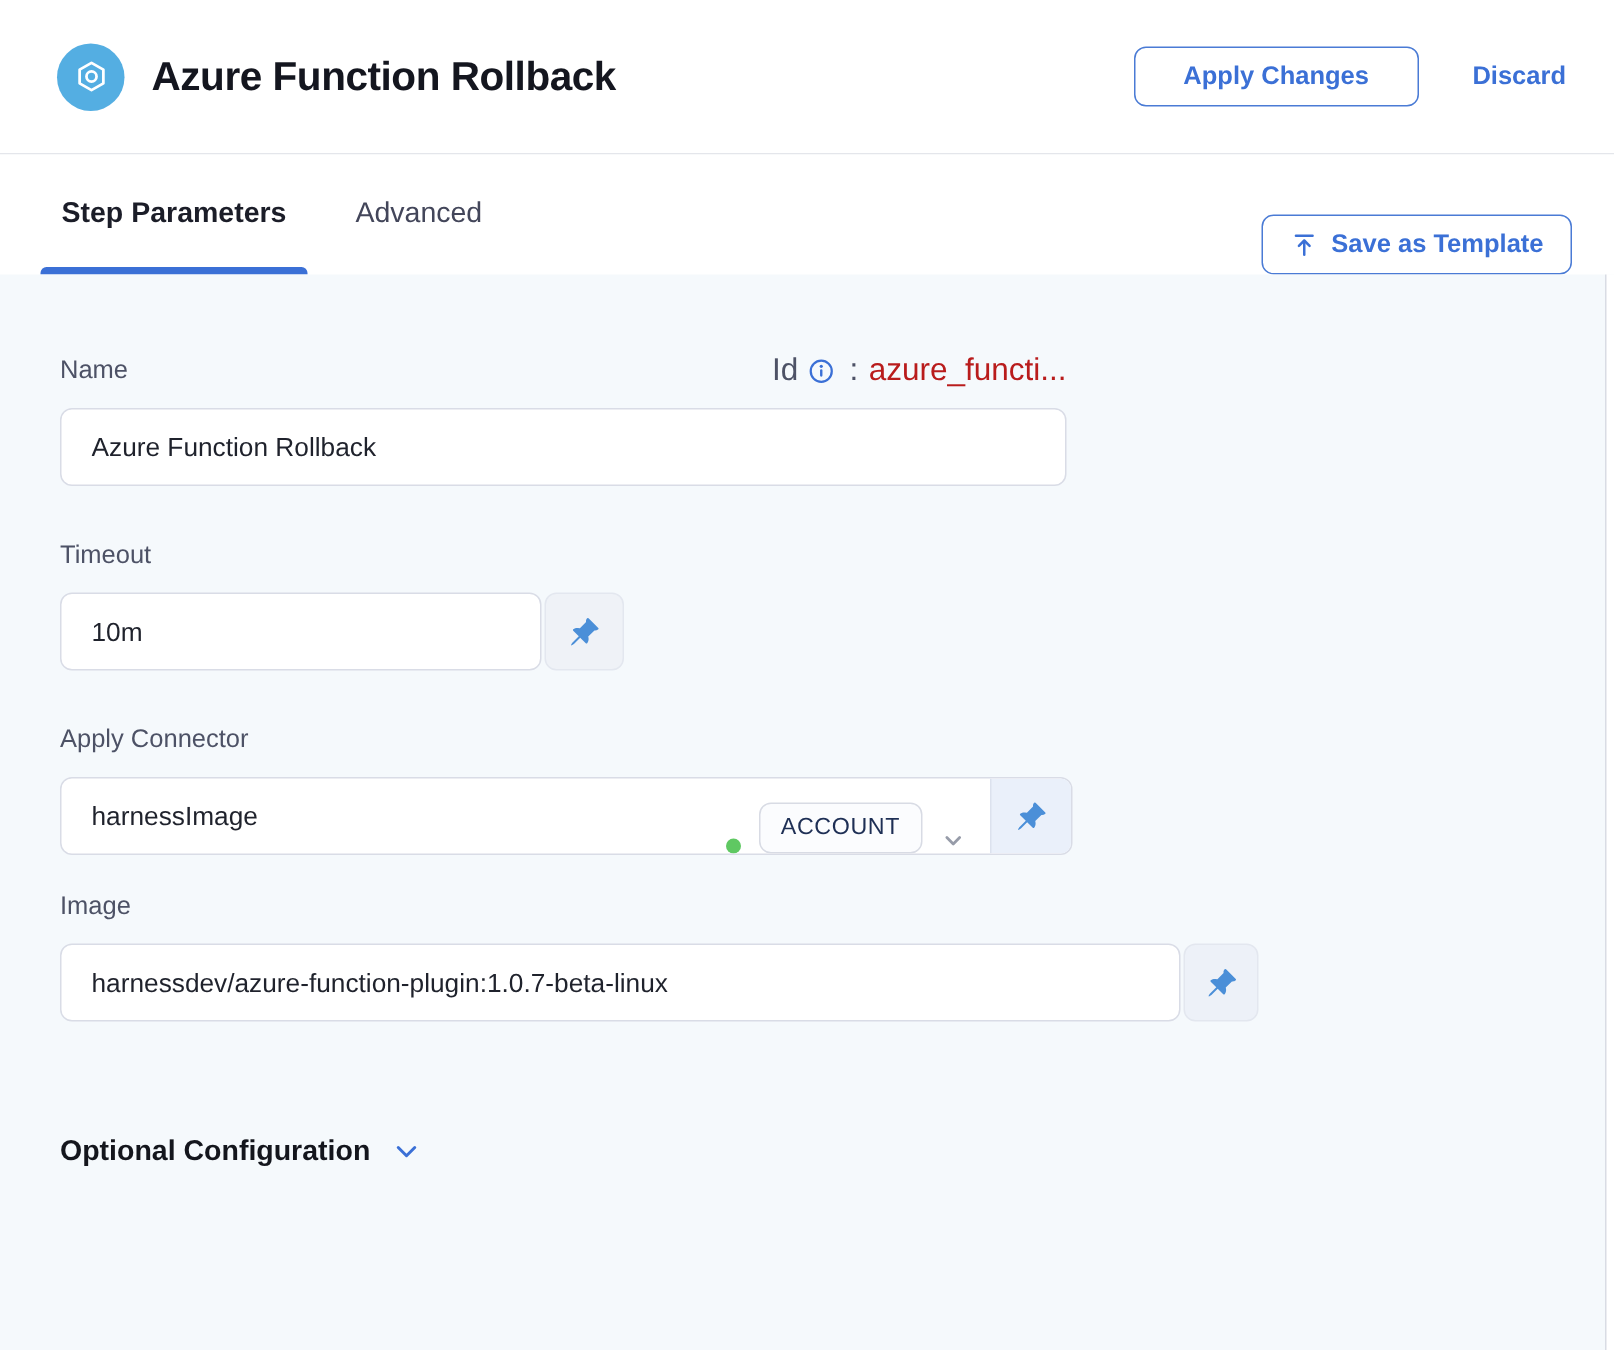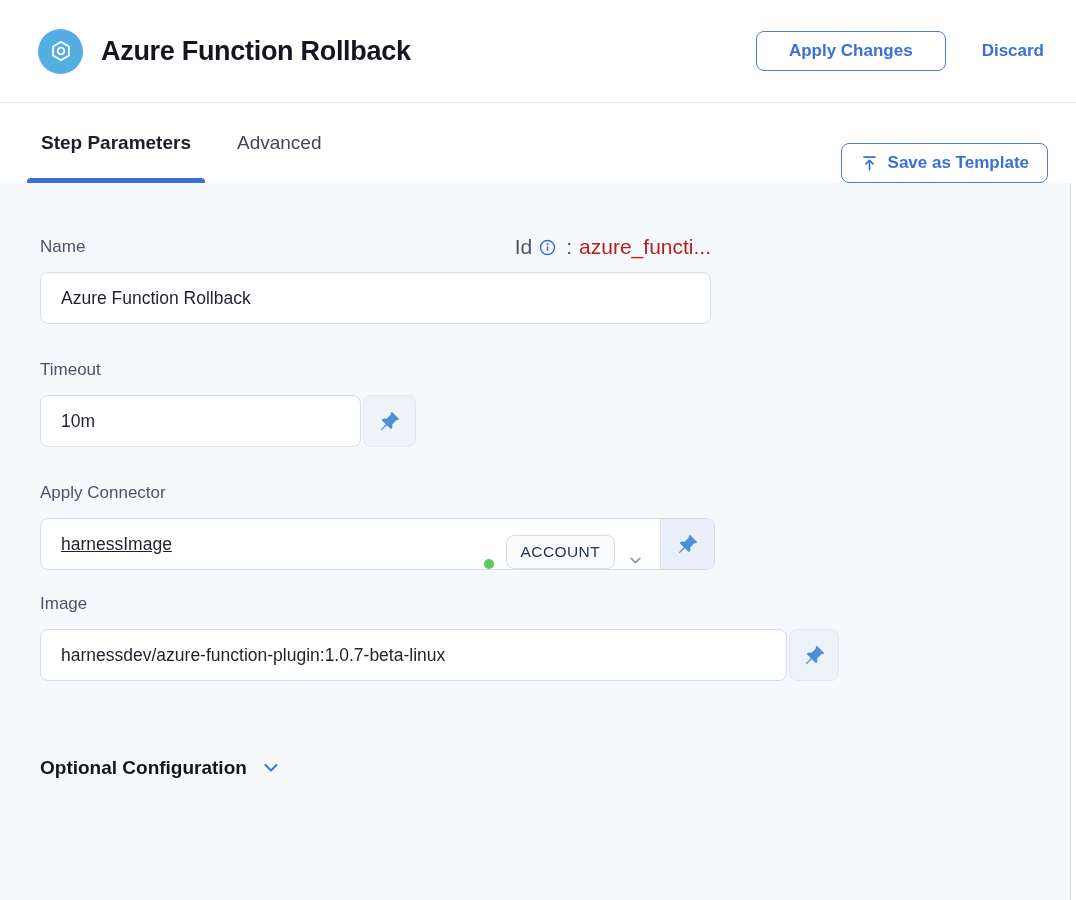--- a/index.html
+++ b/index.html
@@ -199,21 +199,20 @@
   }
   .connector-value {
     flex: 1 1 auto;
     display: flex;
     align-items: center;
     padding-left: 20px;
     font-size: 17.5px;
     color: #1f222c;
     white-space: nowrap;
     overflow: hidden;
-    text-decoration: underline;
   }
   .connector-adornments {
     display: flex;
     align-items: flex-end;
     gap: 12px;
     padding-right: 16px;
     flex: 0 0 auto;
   }
   .status-dot {
     width: 10px; height: 10px;

